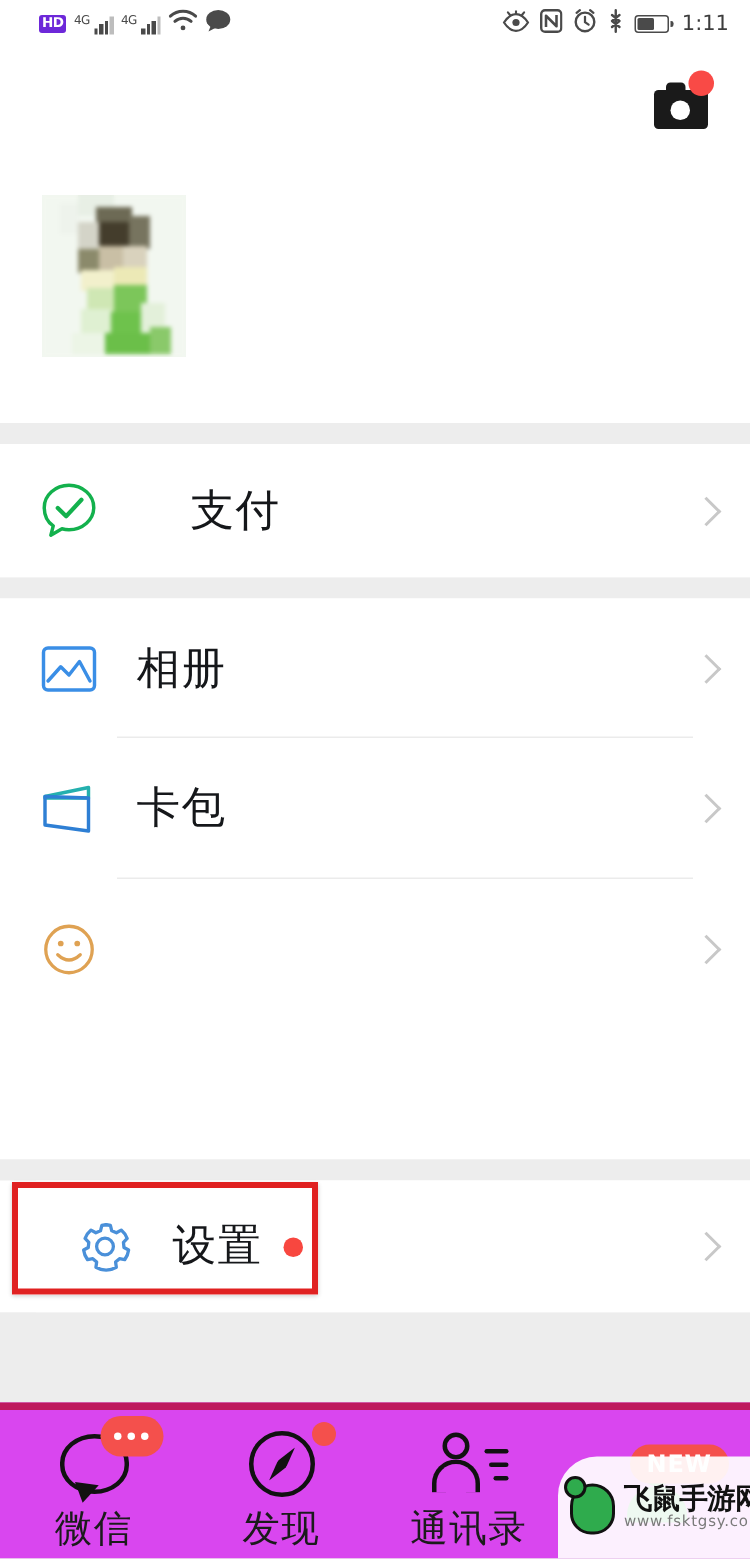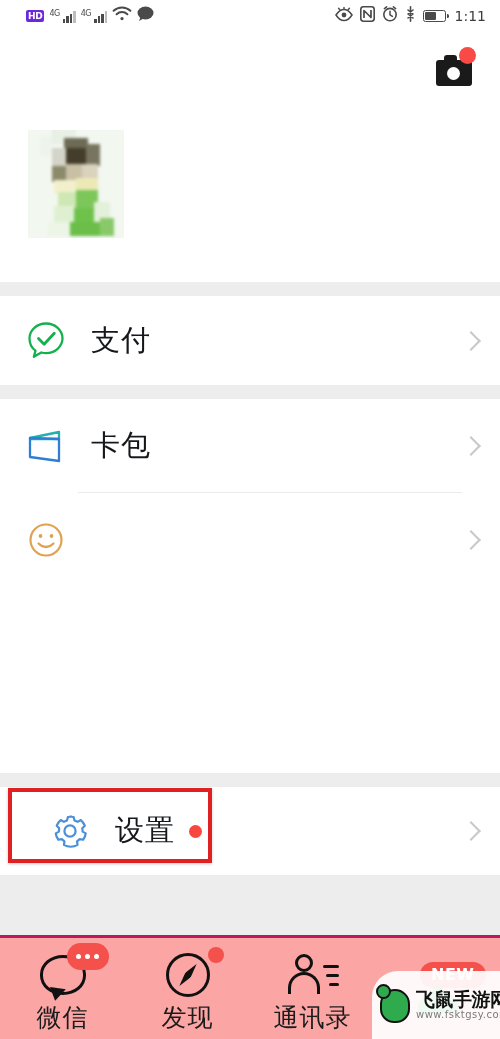--- a/index.html
+++ b/index.html
@@ -88,21 +88,21 @@
 
   .hl-box{
     position:absolute; left:8px; top:788px; width:204px; height:75px;
     border:4px solid #e02121; background:transparent; pointer-events:none;
     box-shadow:0 1px 3px rgba(0,0,0,0.20);
   }
 
   
   .tabbar{
     position:absolute; left:0; bottom:0; width:500px; height:104px;
-    background:#fca5a5; border-top:3px solid #be185d;
+    background:#d946ef; border-top:5px solid #be185d;
     display:flex;
   }
   .tab{ flex:1; position:relative; display:flex; flex-direction:column;
         align-items:center; justify-content:center; padding-top:6px;}
   .tab .tico{ position:relative; height:52px; width:64px;
               display:flex; align-items:center; justify-content:center;}
   .tab .tlabel{ font-size:25px; color:#1b1b1b; margin-top:0px; letter-spacing:1px;}
 
   
   .bub{ position:relative; width:46px; height:40px; border:3.5px solid #111;
@@ -269,37 +269,48 @@
       <div class="name-block">
         <div class="blurline" style="position:relative;width:320px;height:40px;"></div>
         <div class="blurline" style="position:relative;width:330px;height:32px;margin-top:18px;"></div>
       </div>
     </div>
   </div>
 
   <div class="gap" style="top:282px;height:14px;"></div>
 
   <div class="card" style="top:296px;height:89px;">
-    <div class="row" style="height:89px;">
+    <div class="row" style="height:89px;gap:36px;">
       <span class="ic">
         <svg width="42" height="42" viewBox="0 0 42 42">
           <path d="M21 3.5c9.1 0 16.5 6.6 16.5 14.8 0 8.2-7.4 14.8-16.5 14.8-1.6 0-3.2-.2-4.7-.6l-7.4 4.3 1.6-6.2C6.2 27.8 4.5 23.3 4.5 18.3 4.5 10.1 11.9 3.5 21 3.5z" stroke="#13b14d" stroke-width="2.3" fill="none" stroke-linejoin="round"></path>
           <path d="M13.5 18.6l5.6 5.6 10.2-11" stroke="#13b14d" stroke-width="2.8" fill="none" stroke-linecap="round" stroke-linejoin="round"></path>
         </svg>
       </span>
       <span class="lbl">支付</span>
       <span class="chev"></span>
     </div>
   </div>
 
   <div class="gap" style="top:385px;height:14px;"></div>
 
   <div class="card" style="top:399px;height:374px;">
 
 
+    <div class="row" style="height:93px;">
+      <span class="ic">
+        <svg width="42" height="40" viewBox="0 0 42 40">
+          <rect x="4" y="6" width="34" height="28" rx="3" stroke="#3a8ee6" stroke-width="2.3" fill="none"></rect>
+          <path d="M7 28 L15.5 18.5 L21 24 L28 15 L35 28" stroke="#3a8ee6" stroke-width="2.3" fill="none" stroke-linejoin="round" stroke-linecap="round"></path>
+        </svg>
+      </span>
+      <span class="lbl">相册</span>
+      <span class="chev"></span>
+      <span class="divider"></span>
+    </div>
 
     <div class="row" style="height:94px;">
       <span class="ic">
         <svg width="42" height="40" viewBox="0 0 42 40">
           <path d="M5 12 L34 6 L34 13 L5 13 Z" stroke="#24b0ae" stroke-width="2.3" fill="none" stroke-linejoin="round"></path>
           <path d="M5 12 L5 31 L34 35 L34 13 Z" stroke="#2e7fd4" stroke-width="2.3" fill="none" stroke-linejoin="round"></path>
         </svg>
       </span>
       <span class="lbl">卡包</span>
       <span class="chev"></span>

